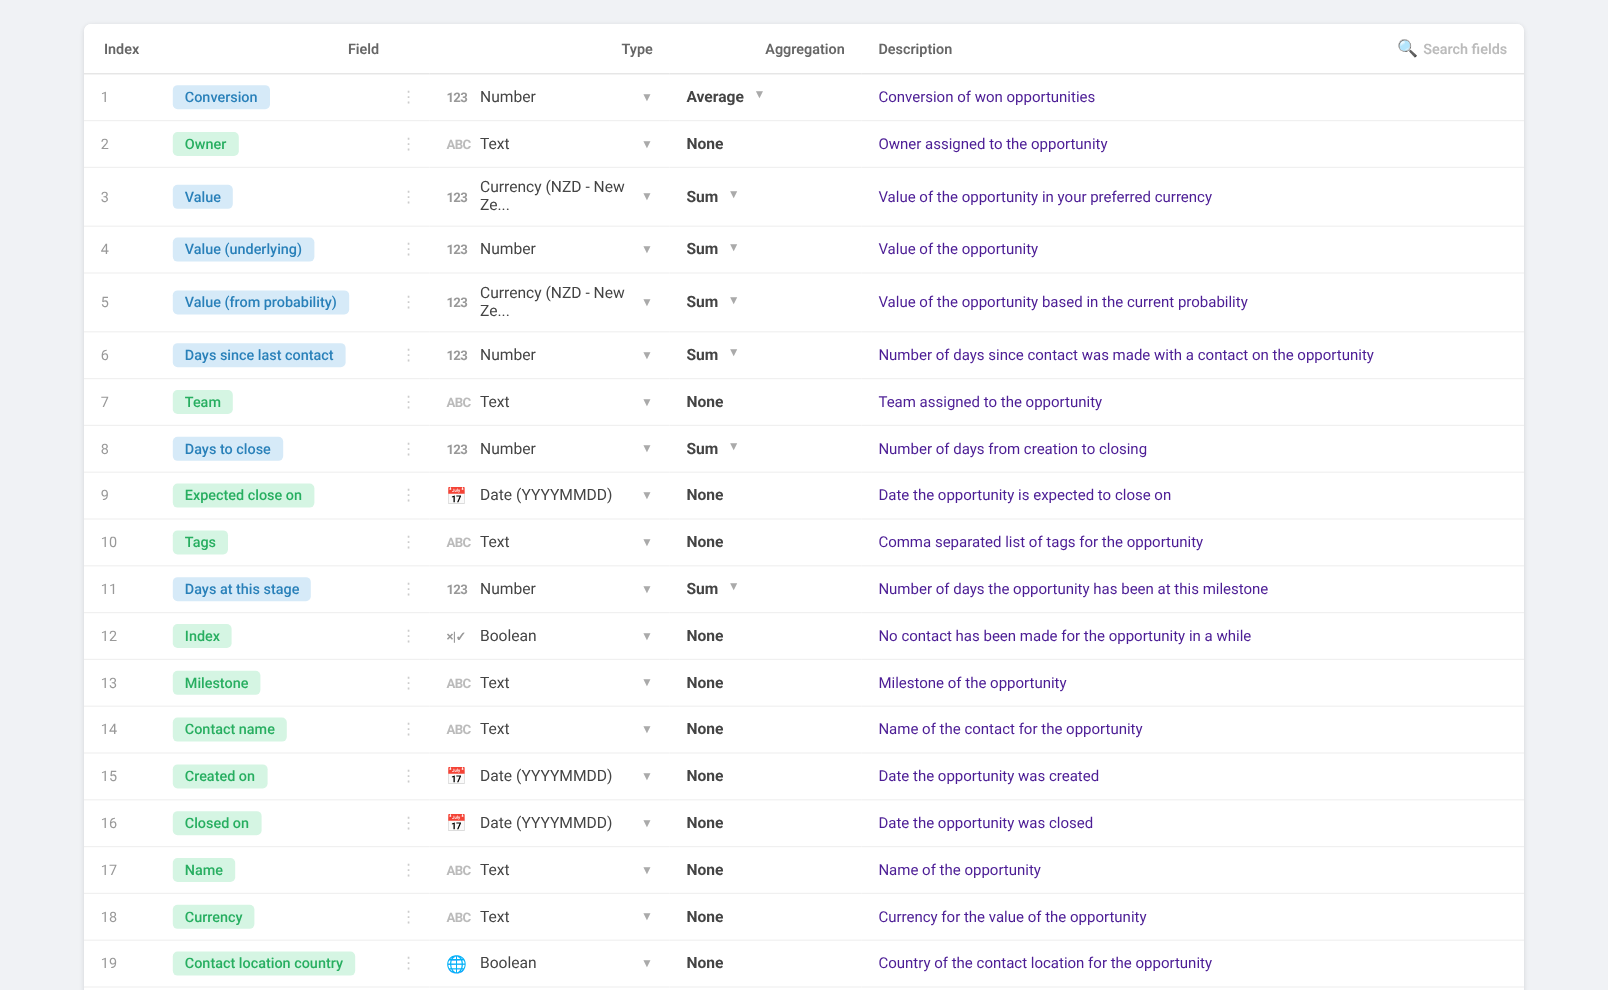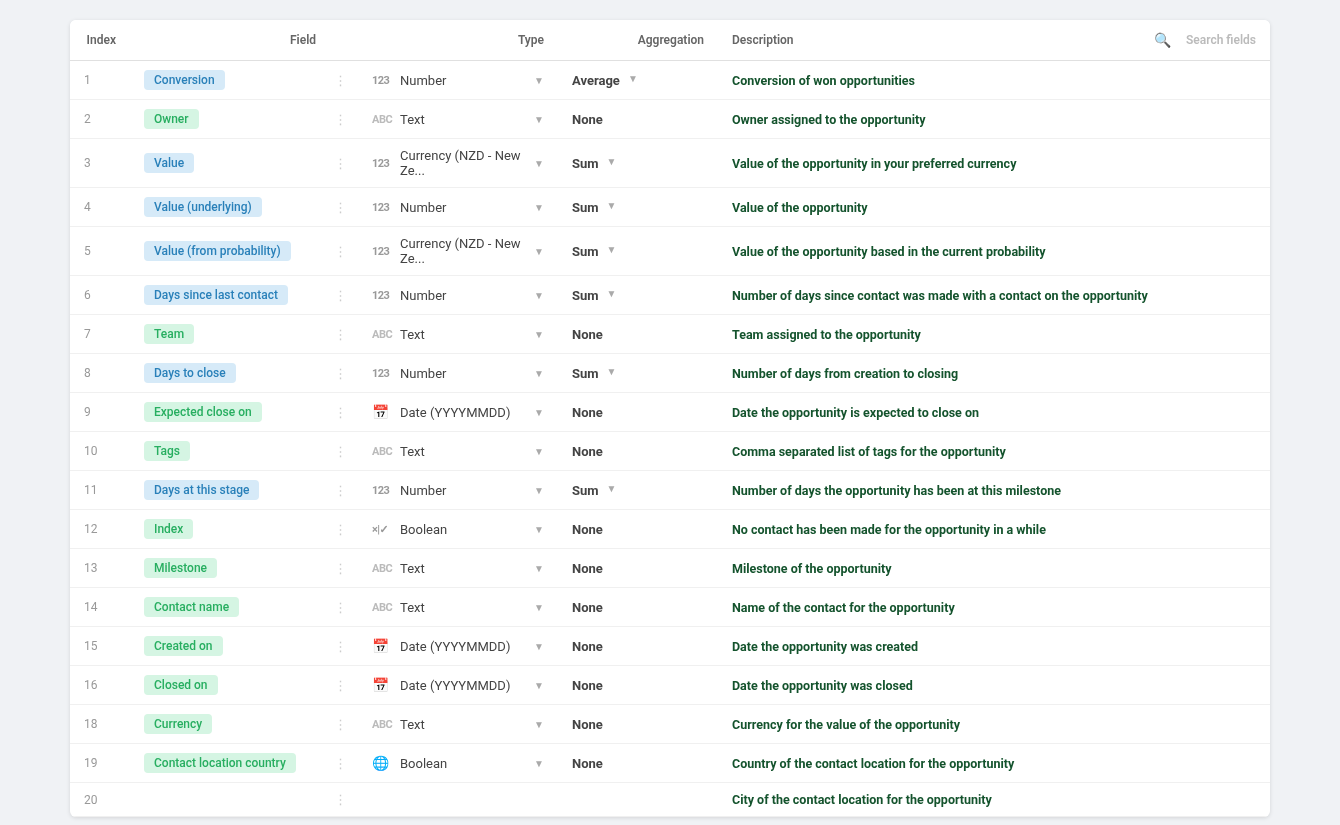--- a/index.html
+++ b/index.html
@@ -58,21 +58,21 @@
     }
     td.field-cell { width: 200px; }
     td.drag-cell {
       width: 24px;
       padding: 0 4px;
       color: #ccc;
       cursor: grab;
     }
     td.type-cell { width: 200px; }
     td.agg-cell { width: 160px; }
-    td.desc-cell { color: #14532d; font-size: 12.5px; font-weight: bold; }
+    td.desc-cell { color: #4c1d95; font-size: 12.5px; }
     .field-badge {
       display: inline-block;
       padding: 3px 10px;
       border-radius: 4px;
       font-size: 12px;
       font-weight: 500;
     }
     .badge-blue { background: #d6eaf8; color: #2980b9; }
     .badge-green { background: #d5f5e3; color: #27ae60; }
     .type-row {
@@ -97,21 +97,21 @@
     .agg-row {
       display: flex;
       align-items: flex-start;
       gap: 4px;
       font-weight: bold;
     }
     .agg-text { color: #444; }
     .search-area {
       display: flex;
       align-items: center;
-      gap: 14px;
+      gap: 4px;
     }
     .search-icon-th { color: #888; font-size: 14px; }
     .search-placeholder { color: #bbb; font-size: 12px; }
     .globe-icon { font-size: 15px; color: #999; }
   </style>
 </head>
 <body>
 
 <div class="table-container">
   <table>
@@ -463,20 +463,41 @@
     </td>
     <td class="agg-cell">
       <div class="agg-row">
         <span class="agg-text">None</span>
 
       </div>
     </td>
     <td class="desc-cell">Date the opportunity was closed</td>
   </tr>
         <tr>
+    <td class="index-cell">17</td>
+    <td class="field-cell">
+      <span class="field-badge badge-green">Name</span>
+    </td>
+    <td class="drag-cell">⋮</td>
+    <td class="type-cell">
+      <div class="type-row">
+        <span class="type-icon" style="color:#bbb;font-size:11px;font-weight:700;letter-spacing:-0.5px;">ABC</span>
+        <span class="type-text">Text</span>
+        <span class="dropdown-arrow">▼</span>
+      </div>
+    </td>
+    <td class="agg-cell">
+      <div class="agg-row">
+        <span class="agg-text">None</span>
+
+      </div>
+    </td>
+    <td class="desc-cell">Name of the opportunity</td>
+  </tr>
+        <tr>
     <td class="index-cell">18</td>
     <td class="field-cell">
       <span class="field-badge badge-green">Currency</span>
     </td>
     <td class="drag-cell">⋮</td>
     <td class="type-cell">
       <div class="type-row">
         <span class="type-icon" style="color:#bbb;font-size:11px;font-weight:700;letter-spacing:-0.5px;">ABC</span>
         <span class="type-text">Text</span>
         <span class="dropdown-arrow">▼</span>

